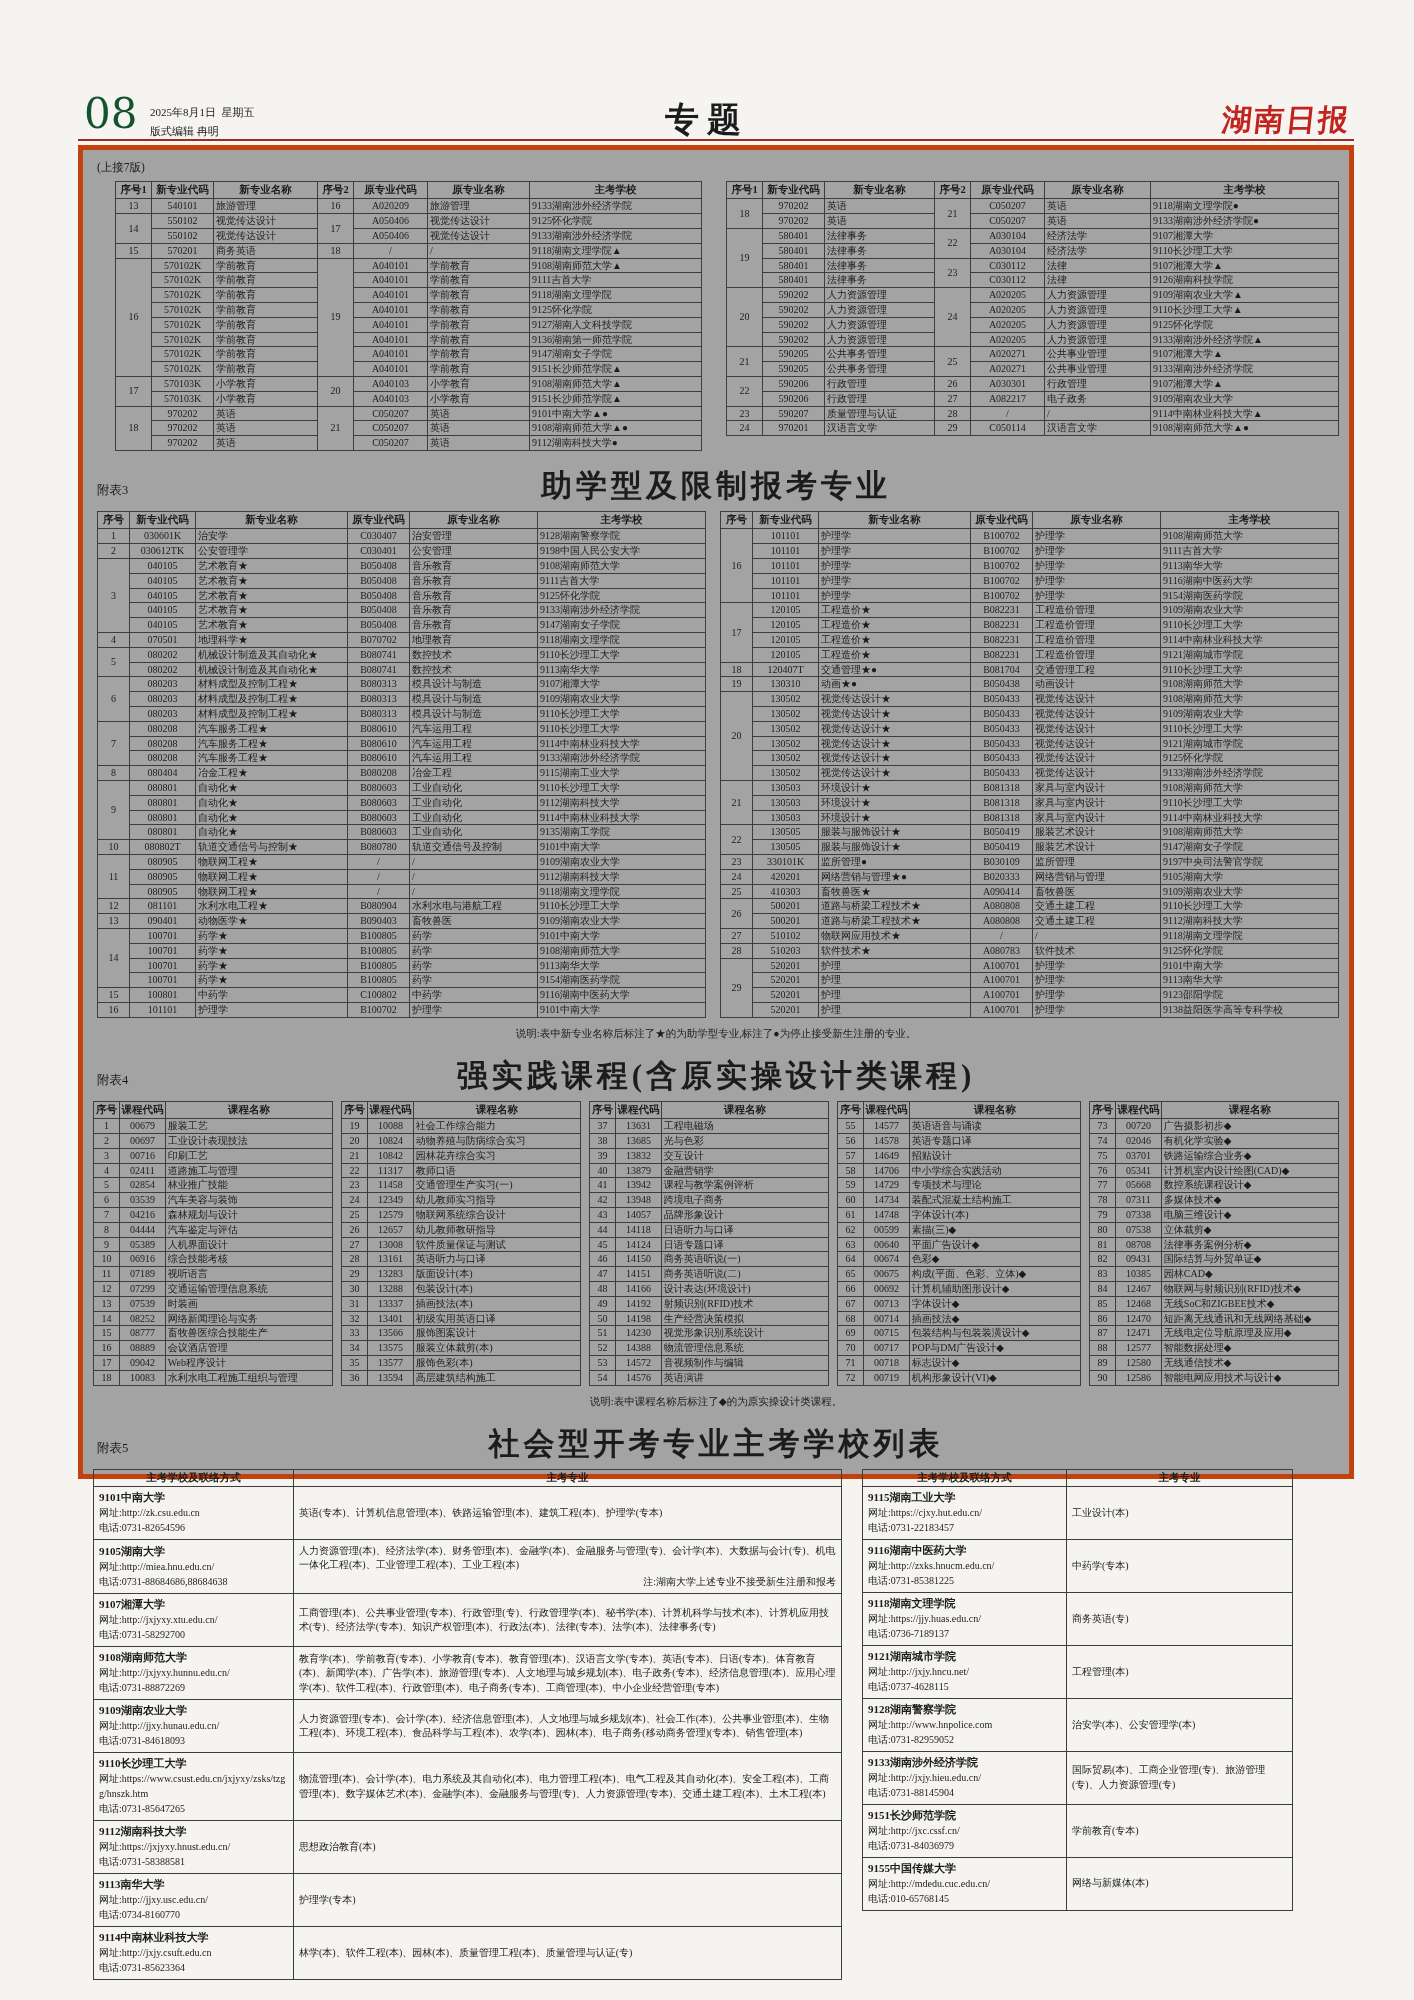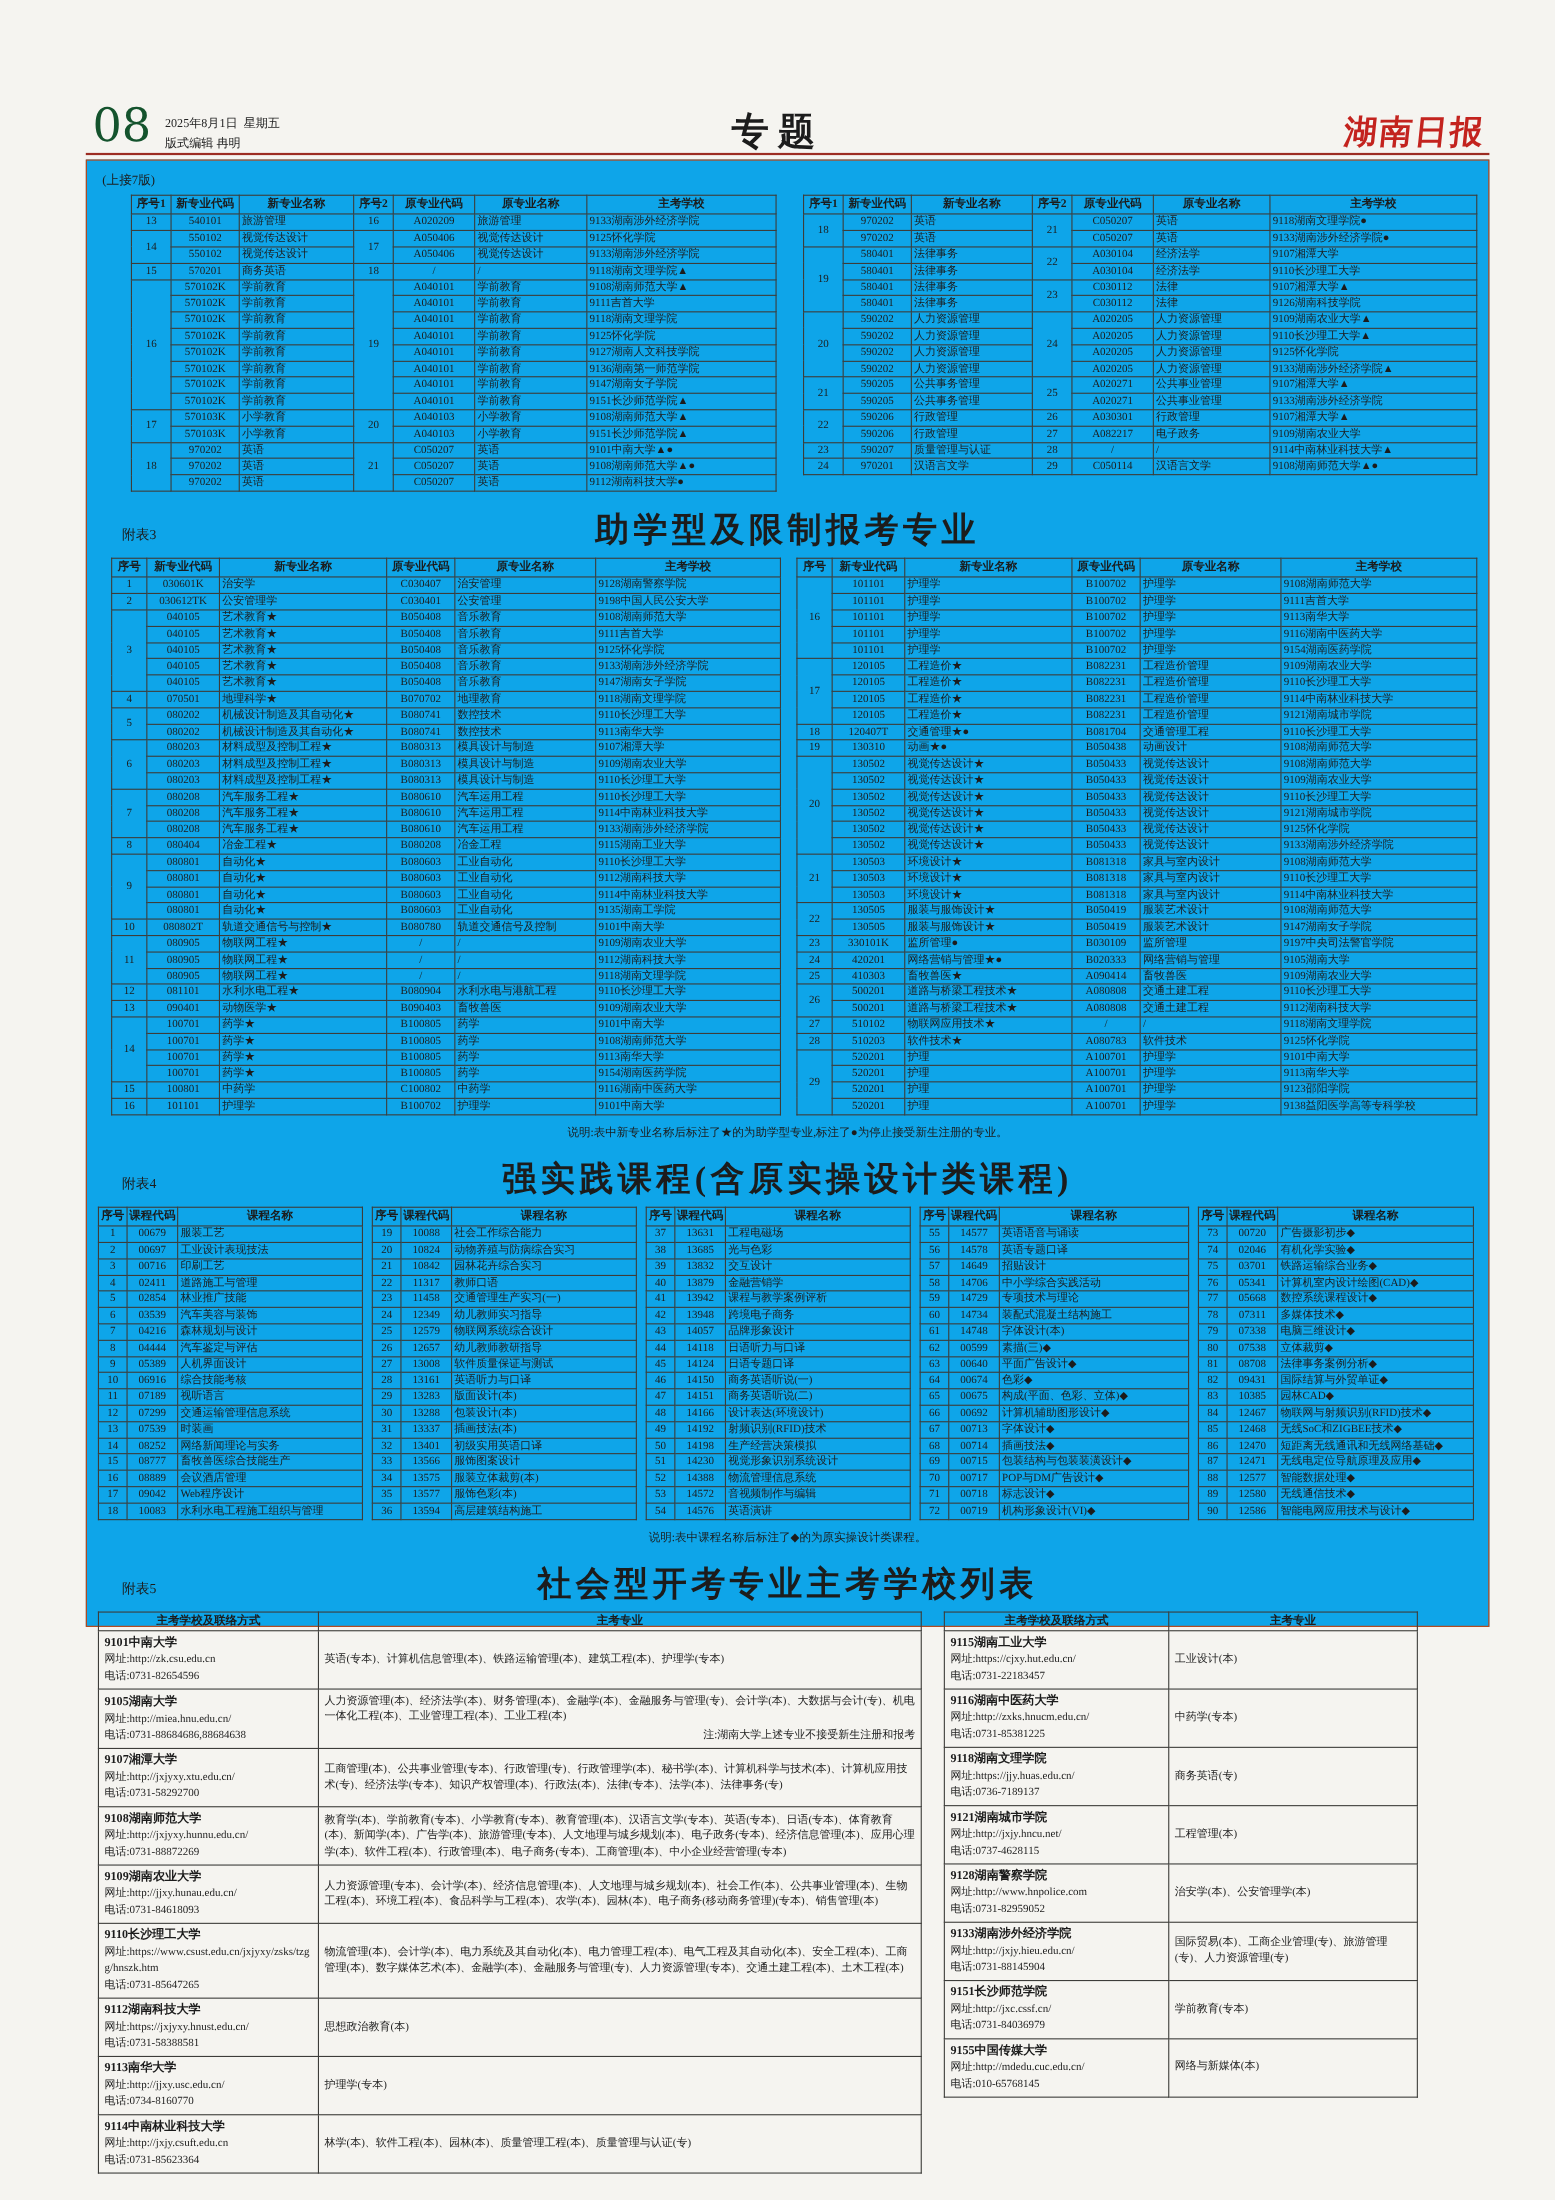--- a/index.html
+++ b/index.html
@@ -2,34 +2,34 @@
 <html><head>
 <meta charset="utf-8">
 <style>
   html,body{margin:0;padding:0;}
   body{width:1414px;height:2000px;background:#f5f4f0;font-family:"Liberation Serif","DejaVu Serif",serif;color:#1c1c1c;position:relative;overflow:hidden;}
   .pageno{position:absolute;left:84px;top:94px;font-size:42px;font-weight:normal;color:#14532d;line-height:0.95;font-family:"DejaVu Serif",serif;}
   .dateblock{position:absolute;left:150px;top:103px;font-size:11px;line-height:1.7;color:#222;}
   .sectiontitle{position:absolute;left:0;right:0;top:97px;text-align:center;font-size:34px;font-weight:bold;letter-spacing:8px;}
   .brand{position:absolute;right:64px;top:100px;font-size:30px;font-weight:bold;color:#c3231e;transform:skewX(-6deg);letter-spacing:2px;}
   .headrule{position:absolute;left:78px;top:139px;width:1276px;height:2px;background:#9c2c22;}
-  .frame{position:absolute;left:78px;top:145px;width:1276px;height:1334px;border:1px solid #c2410c;box-sizing:border-box;padding:8px 10px;background:#0ea5e9;}
+  .frame{position:absolute;left:78px;top:145px;width:1276px;height:1334px;border:5px solid #c2410c;box-sizing:border-box;padding:8px 10px;background:#a3a3a3;}
   .cont-note{font-size:11.5px;margin:2px 0 6px 4px;}
   .toptables,.halves{display:flex;gap:24px;align-items:flex-start;justify-content:flex-end;}
   .halves{gap:14px;}
   .cols5{display:flex;gap:8px;align-items:flex-start;}
   .schools{display:flex;gap:20px;align-items:flex-start;}
   table.grid{border-collapse:collapse;table-layout:fixed;}
   .grid th,.grid td{border:1px solid #3d3d3a;font-size:10px;padding:1px 2px;text-align:center;vertical-align:middle;line-height:1.18;overflow:hidden;background:transparent;}
   .grid th{font-weight:bold;padding:2px 1px;font-size:10.5px;}
   .grid td{height:11px;}
   .grid td.l{text-align:left;}
   .tablenote{font-size:10.5px;text-align:center;margin:9px 0 2px;}
   .sechead{position:relative;margin:18px 0 8px;}
-  .sechead .seclabel{position:absolute;left:22px;bottom:4px;font-size:12.5px;}
+  .sechead .seclabel{position:absolute;left:4px;bottom:4px;font-size:12.5px;}
   .sechead .bigtitle{text-align:center;font-size:31px;font-weight:900;letter-spacing:4px;line-height:1.1;}
   .schools .grid td{height:auto;padding:4px 5px;}
   td.contact{text-align:left;}
   td.majors{text-align:left;line-height:1.45;}
   .sname{font-weight:bold;font-size:11px;margin-bottom:1px;}
   .sline{font-size:10px;line-height:1.5;word-break:break-all;}
   .snote{font-size:10px;margin-top:2px;text-align:right;}
 </style>
 </head>
 <body>

